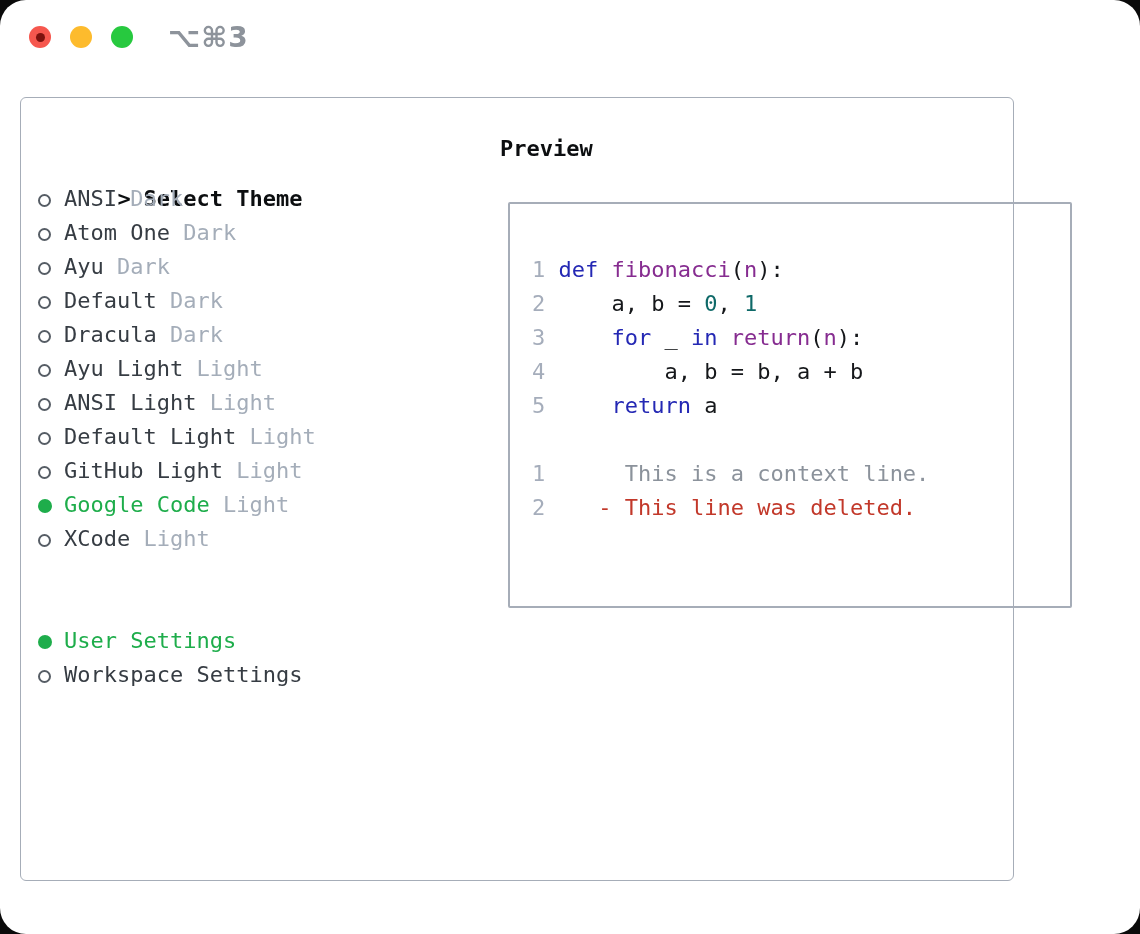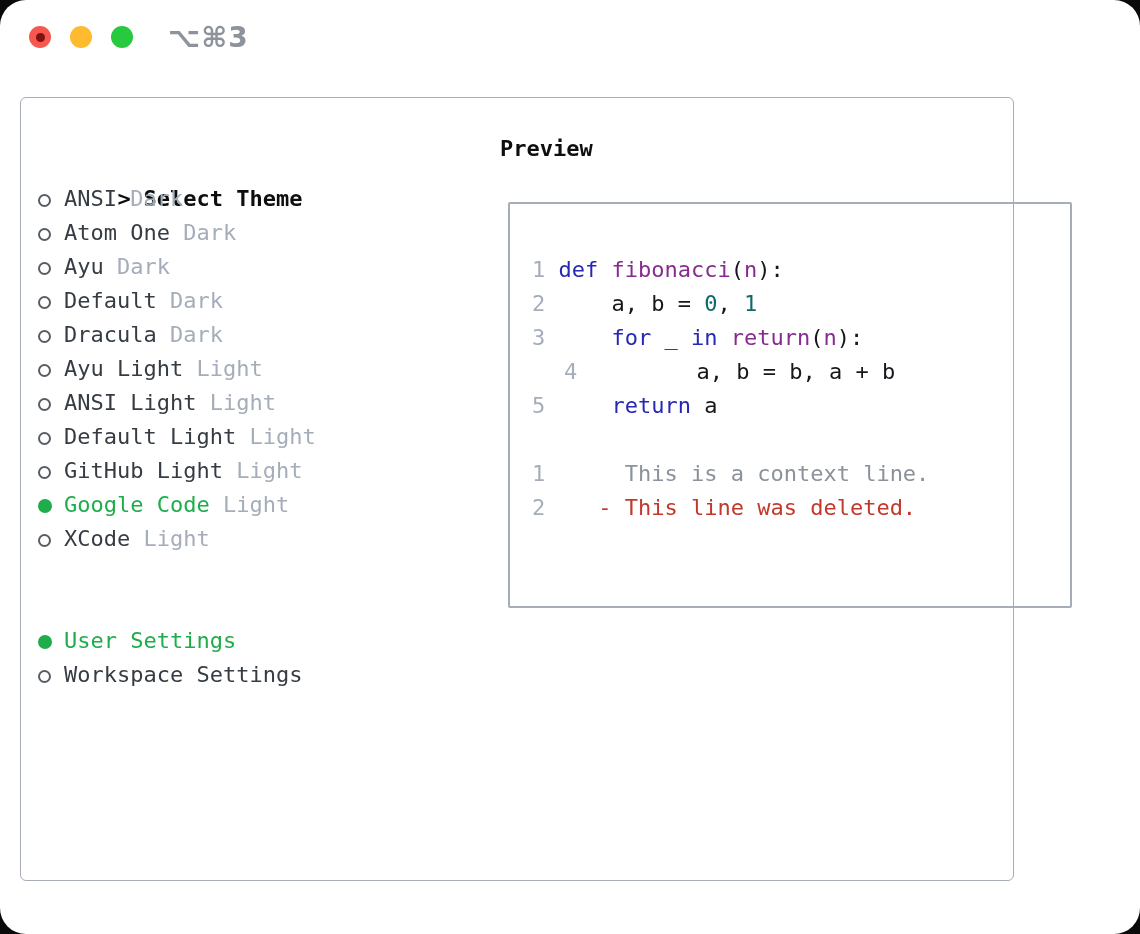--- a/index.html
+++ b/index.html
@@ -134,20 +134,20 @@
         <div class="row"><span class="marker"><span class="dot"></span></span><span class="label">Workspace Settings</span></div>
       </div>
   </div>
 
 
   <div class="preview-title heading">Preview</div>
   <div class="preview-box" id="preview-box">
       <div class="code-line" style="top: 49px;"><span class="lineno">1 </span><span class="seg-kw">def</span><span class="seg-pl"> </span><span class="seg-nm">fibonacci</span><span class="seg-pl">(</span><span class="seg-nm">n</span><span class="seg-pl">):</span></div>
       <div class="code-line" style="top: 83px;"><span class="lineno">2 </span><span class="seg-pl">    a, b = </span><span class="seg-lit">0</span><span class="seg-pl">, </span><span class="seg-lit">1</span></div>
       <div class="code-line" style="top: 117px;"><span class="lineno">3 </span><span class="seg-pl">    </span><span class="seg-kw">for</span><span class="seg-pl"> _ </span><span class="seg-kw">in</span><span class="seg-pl"> </span><span class="seg-nm">return</span><span class="seg-pl">(</span><span class="seg-nm">n</span><span class="seg-pl">):</span></div>
-      <div class="code-line" style="top: 151px; margin-left: 32px;"><span class="lineno">4 </span><span class="seg-pl">        a, b = b, a + b</span></div>
+      <div class="code-line" style="top: 151px;"><span class="lineno">4 </span><span class="seg-pl">        a, b = b, a + b</span></div>
       <div class="code-line" style="top: 185px;"><span class="lineno">5 </span><span class="seg-pl">    </span><span class="seg-kw">return</span><span class="seg-pl"> a</span></div>
       <div class="code-line" style="top: 219px;"><span class="lineno"></span></div>
       <div class="code-line" style="top: 253px;"><span class="lineno">1 </span><span class="seg-ctx">     This is a context line.</span></div>
       <div class="code-line" style="top: 287px;"><span class="lineno">2 </span><span class="seg-del">   - This line was deleted.</span></div>
     </div>
 
 </div>
 
 </body></html>

